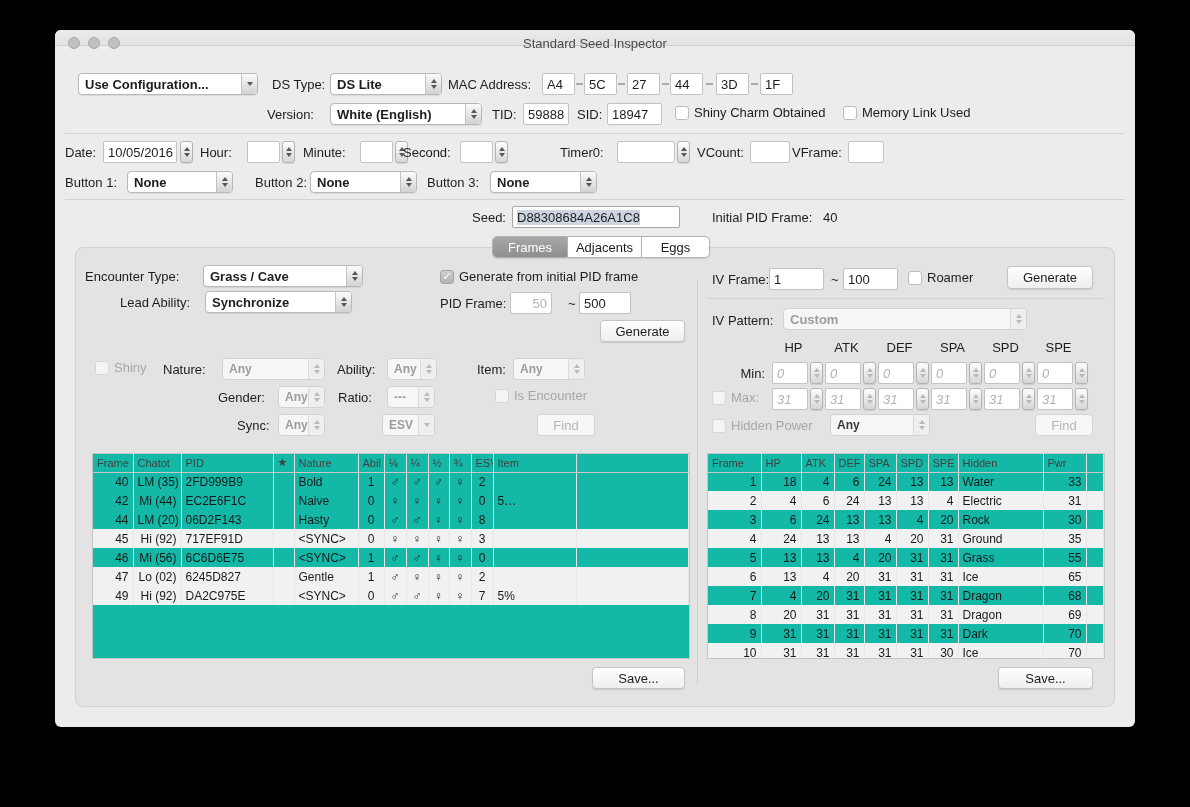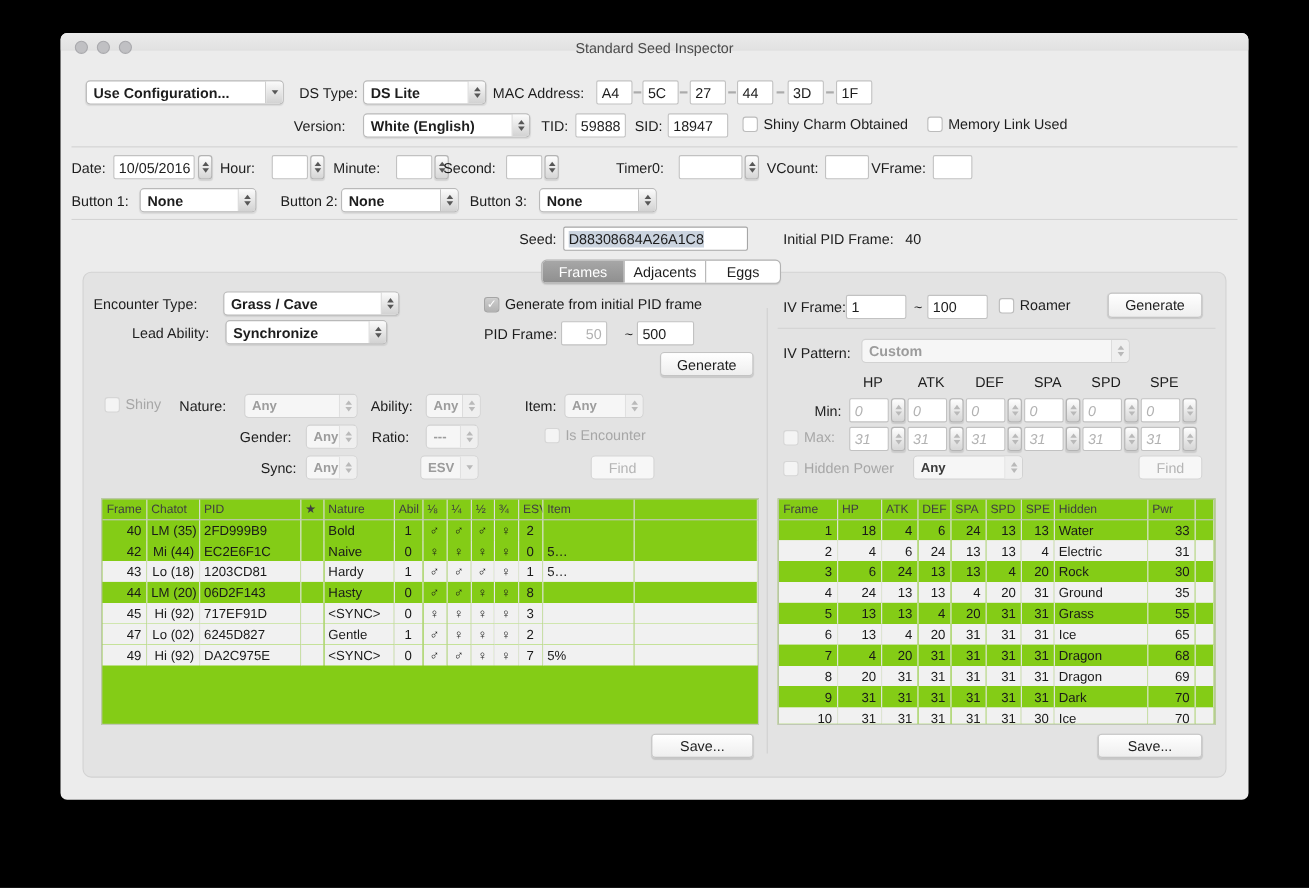--- a/index.html
+++ b/index.html
@@ -57,21 +57,21 @@
   
   .tabbox { position:absolute; left:20px; top:217px; width:1040px; height:460px; background:#e3e3e3;
             border:1px solid #d2d2d2; border-radius:8px; }
   
   .tabs { position:absolute; left:437px; top:206px; width:218px; height:22px; display:flex;
           background:#fff; border:1px solid #b2b2b2; border-radius:5px; overflow:hidden; box-shadow:0 1px 1px rgba(0,0,0,.1); }
   .seg { display:flex; align-items:center; justify-content:center; font-size:13px; color:#1d1d1d; border-right:1px solid #b2b2b2; }
   .seg:last-child { border-right:none; }
   .seg.sel { background:linear-gradient(#a7a7a7,#8f8f8f); color:#fff; }
   
-  .tbl { position:absolute; background:#84cc16; border:1px solid #c6c6c6; overflow:hidden; }
+  .tbl { position:absolute; background:#14b8a6; border:1px solid #c6c6c6; overflow:hidden; }
   .tbl table { border-collapse:collapse; table-layout:fixed; width:100%; }
   .tbl th { font-size:11px; font-weight:normal; color:#404040; text-align:left; height:18px; padding:0 4px;
             border-right:1px solid #dedede; border-bottom:1px solid #c6c6c6; overflow:hidden; white-space:nowrap; }
   .tbl td { font-size:12px; color:#191919; height:19px; padding:0 4px; border-right:1px solid #e7e7e7;
             overflow:hidden; white-space:nowrap; }
   .tbl tr.odd td { background:#f1f1f1; }
   .ar2 { text-align:right; } .ac2 { text-align:center; } .al2 { text-align:left; }
   
   .statheads { position:absolute; display:flex; }
   .statheads span { width:53px; text-align:center; font-size:13px; color:#1d1d1d; }
@@ -417,35 +417,20 @@
             <td class="al2">Naive</td>
             <td class="ac2">0</td>
             <td class="ac2">♀</td>
             <td class="ac2">♀</td>
             <td class="ac2">♀</td>
             <td class="ac2">♀</td>
             <td class="ac2">0</td>
             <td class="al2">5…</td>
             <td class="al2"></td>
           </tr>
-          <tr class="odd">
-            <td class="ar2">43</td>
-            <td class="ar2">Lo (18)</td>
-            <td class="al2">1203CD81</td>
-            <td class="ac2"></td>
-            <td class="al2">Hardy</td>
-            <td class="ac2">1</td>
-            <td class="ac2">♂</td>
-            <td class="ac2">♂</td>
-            <td class="ac2">♂</td>
-            <td class="ac2">♀</td>
-            <td class="ac2">1</td>
-            <td class="al2">5…</td>
-            <td class="al2"></td>
-          </tr>
           <tr class="even">
             <td class="ar2">44</td>
             <td class="ar2">LM (20)</td>
             <td class="al2">06D2F143</td>
             <td class="ac2"></td>
             <td class="al2">Hasty</td>
             <td class="ac2">0</td>
             <td class="ac2">♂</td>
             <td class="ac2">♂</td>
             <td class="ac2">♀</td>
@@ -459,20 +444,35 @@
             <td class="ar2">Hi (92)</td>
             <td class="al2">717EF91D</td>
             <td class="ac2"></td>
             <td class="al2">&lt;SYNC&gt;</td>
             <td class="ac2">0</td>
             <td class="ac2">♀</td>
             <td class="ac2">♀</td>
             <td class="ac2">♀</td>
             <td class="ac2">♀</td>
             <td class="ac2">3</td>
+            <td class="al2"></td>
+            <td class="al2"></td>
+          </tr>
+          <tr class="even">
+            <td class="ar2">46</td>
+            <td class="ar2">Mi (56)</td>
+            <td class="al2">6C6D6E75</td>
+            <td class="ac2"></td>
+            <td class="al2">&lt;SYNC&gt;</td>
+            <td class="ac2">1</td>
+            <td class="ac2">♂</td>
+            <td class="ac2">♂</td>
+            <td class="ac2">♀</td>
+            <td class="ac2">♀</td>
+            <td class="ac2">0</td>
             <td class="al2"></td>
             <td class="al2"></td>
           </tr>
           <tr class="odd">
             <td class="ar2">47</td>
             <td class="ar2">Lo (02)</td>
             <td class="al2">6245D827</td>
             <td class="ac2"></td>
             <td class="al2">Gentle</td>
             <td class="ac2">1</td>

